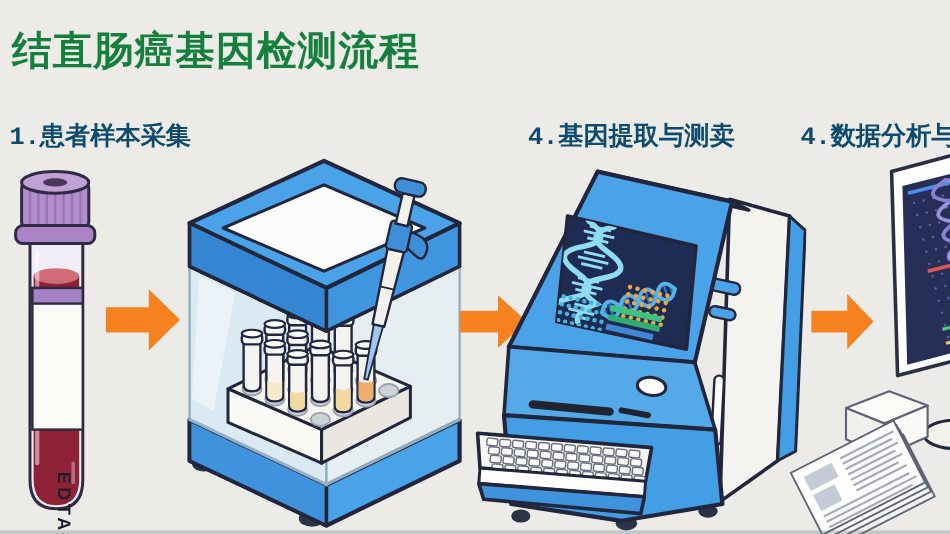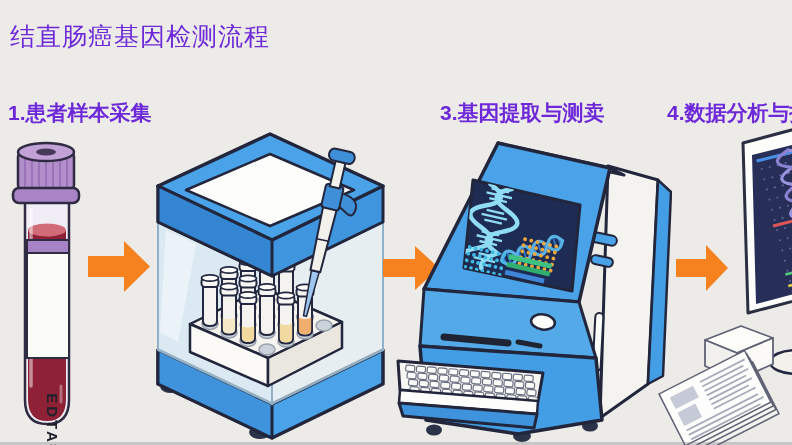--- a/index.html
+++ b/index.html
@@ -3,26 +3,26 @@
 <meta charset="utf-8">
 <style>
   html,body{margin:0;padding:0;}
   #canvas{
     position:relative; width:792px; height:445px; overflow:hidden;
     background:#ecebe8;
     font-family:"Liberation Sans","DejaVu Sans",sans-serif;
   }
   .page-title{
     position:absolute; left:10px; top:20px;
-    font-size:25px; font-weight:400; color:#6d28d9; letter-spacing:1px;
+    font-size:33px; font-weight:700; color:#15803d; letter-spacing:1px;
     white-space:nowrap;
   }
   .step-label{
     position:absolute; top:99px;
-    font-size:21px; font-weight:700; color:#6d28d9; white-space:nowrap;
+    font-size:21px; font-weight:700; color:#0c4a6e; white-space:nowrap;font-family:Liberation Mono, monospace;
   }
   .icon-wrap{position:absolute;}
   svg{display:block;}
   .tube-label-text{
     position:absolute; left:-12px; top:289px; width:120px; height:20px;
     transform:rotate(90deg); transform-origin:center;
     font-size:15px; font-weight:700; letter-spacing:3px; color:#20202c;
     text-align:center; line-height:20px; white-space:nowrap;
   }
   .bottom-edge{
@@ -31,21 +31,21 @@
   }
 </style>
 </head>
 <body>
 
 <div id="canvas">
 
   <div class="page-title">结直肠癌基因检测流程</div>
 
   <div class="step-label" style="left:8px">1.患者样本采集</div>
-  <div class="step-label" style="left:440px">3.基因提取与测卖</div>
+  <div class="step-label" style="left:440px">4.基因提取与测卖</div>
   <div class="step-label" style="left:667px">4.数据分析与报告</div>
 
   <div class="icon-wrap" style="left:4px; top:138px; width:94px; height:300px;">
     <svg width="94" height="300" viewBox="0 0 94 300">
       <g>
         <path d="M21,63 L21,262 Q21,286 43,286 Q65,286 65,262 L65,63 Z" fill="#f1edf6" stroke="#2e2b42" stroke-width="2.5"></path>
         <path d="M24,92 L24,261 Q24,283 43,283 Q62,283 62,261 L62,92 Q52,99 43,98 Q33,97 24,92 Z" fill="#8e2136"></path>
         <ellipse cx="43" cy="92" rx="19" ry="6.5" fill="#d06b77"></ellipse>
         <line x1="27" y1="72" x2="27" y2="248" stroke="rgba(255,255,255,0.5)" stroke-width="3.5" stroke-linecap="round"></line>
         <line x1="57" y1="248" x2="57" y2="264" stroke="rgba(255,255,255,0.35)" stroke-width="3" stroke-linecap="round"></line>

